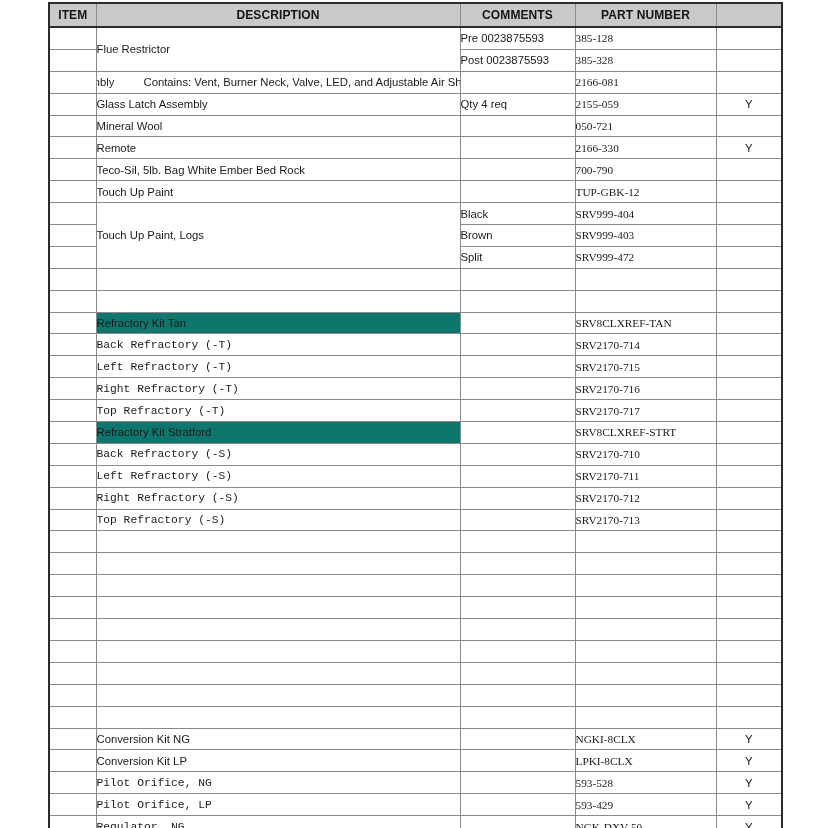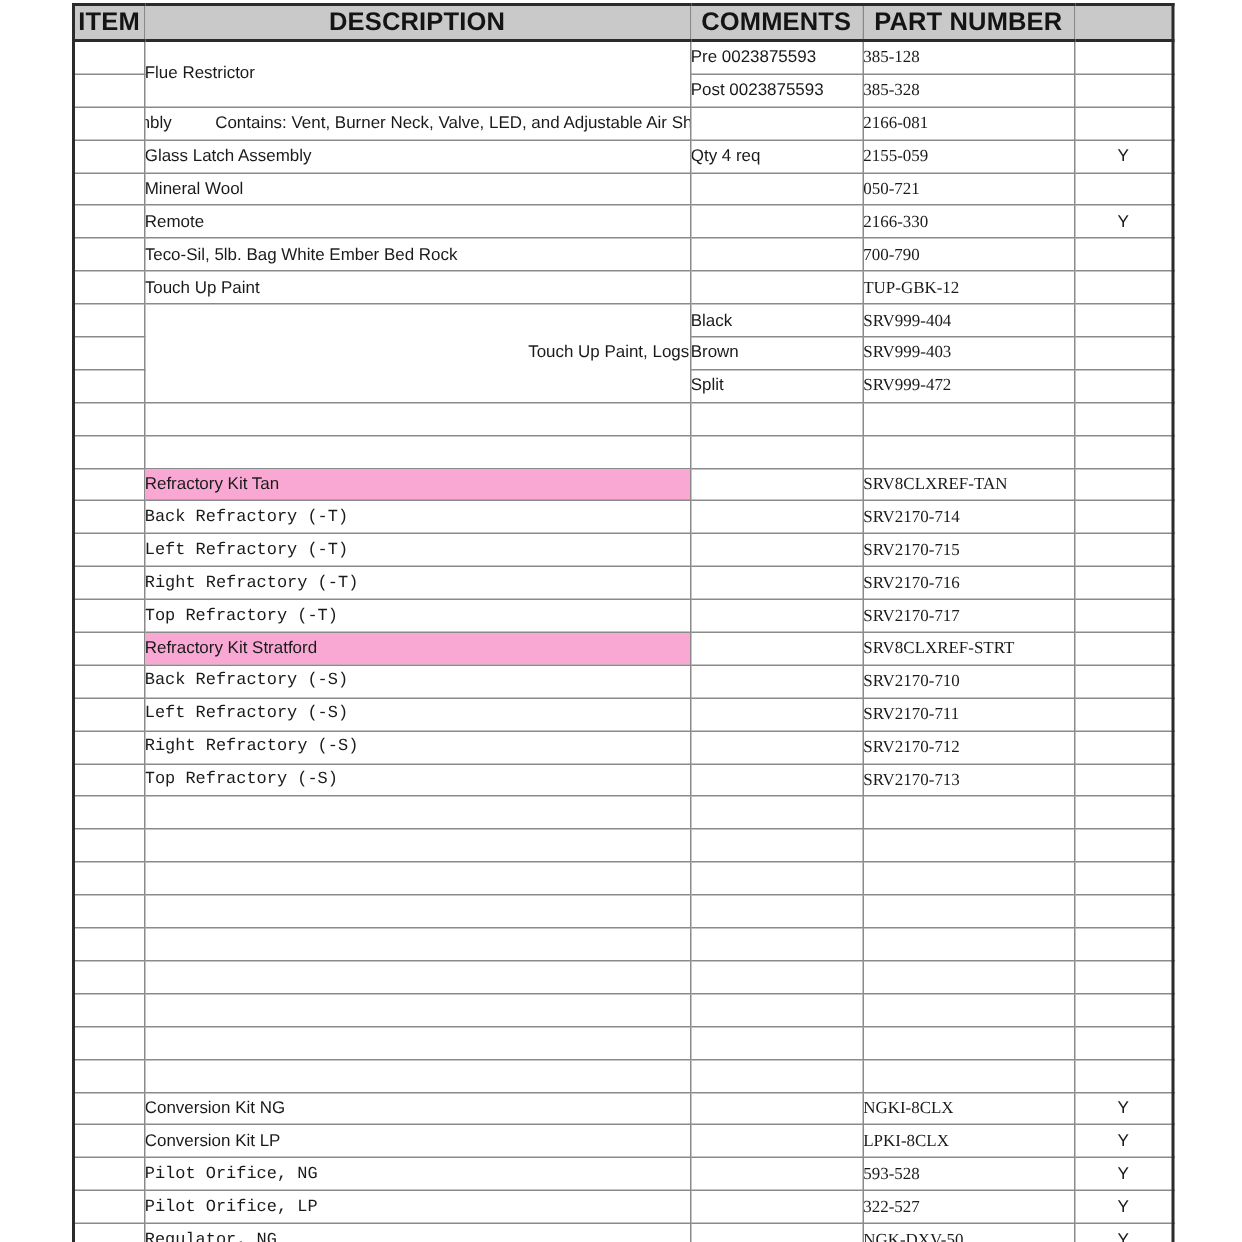--- a/index.html
+++ b/index.html
@@ -53,21 +53,21 @@
   
   table.parts-table {
     border: 2px solid #2b2b2b;
   }
   table.parts-table tr.header-row th {
     border-top: 2px solid #2b2b2b;
     border-bottom: 2px solid #2b2b2b;
     background: #c9c9c9;
     text-align: center;
     font-weight: bold;
-    font-size: 17px;
+    font-size: 12px;
     letter-spacing: 0.1px;
     color: #141414;
     height: 22px;
   }
   table.parts-table tr.header-row th.th-item { border-left: 2px solid #2b2b2b; }
   table.parts-table tr.header-row th.th-flag { border-right: 2px solid #2b2b2b; }
 
   
   td.col-item, th.th-item { border-left: 2px solid #2b2b2b; }
   td.col-desc, th.th-desc { border-left: 1.6px solid #4a4a4a; }
@@ -75,32 +75,32 @@
   td.col-part, th.th-part { border-left: 1.6px solid #4a4a4a; }
   td.col-flag, th.th-flag { border-left: 1.6px solid #4a4a4a; border-right: 2px solid #2b2b2b; }
 
   td.col-desc   { padding-left: 11px; }
   td.col-comm   { padding-left: 8px; }
   td.col-part   { padding-left: 9px; font-family: Liberation Serif, serif; }
   td.col-flag   { text-align: center; font-weight: bold; font-size: 11.4px; }
 
   td.indent-1 { padding-left: 35px; font-family: Liberation Mono, monospace; }
 
-  td.shaded { background: #f9a8d4; }
+  td.shaded { background: #0f766e; }
 
   .desc-block {
     display: flex;
     flex-direction: row;
     justify-content: center;
     line-height: 1.42;
   }
   .desc-sub { padding-left: 29px; }
 
   td.tall-2 { height: 41.8px; }
-  td.tall-3 { height: 62.7px; text-align: right; }
+  td.tall-3 { height: 62.7px; }
 
   
   th.th-flag .flag-label {
     display: block;
     position: relative;
     top: -13px;
     font-size: 11.6px;
   }
 </style>
 </head>
@@ -371,21 +371,21 @@
           <td class="col-item"></td>
           <td class="col-desc indent-1">Pilot Orifice, NG</td>
           <td class="col-comm"></td>
           <td class="col-part">593-528</td>
           <td class="col-flag">Y</td>
         </tr>
         <tr>
           <td class="col-item"></td>
           <td class="col-desc indent-1">Pilot Orifice, LP</td>
           <td class="col-comm"></td>
-          <td class="col-part">322-527</td>
+          <td class="col-part">593-429</td>
           <td class="col-flag">Y</td>
         </tr>
         <tr>
           <td class="col-item"></td>
           <td class="col-desc indent-1">Regulator, NG</td>
           <td class="col-comm"></td>
           <td class="col-part">NGK-DXV-50</td>
           <td class="col-flag">Y</td>
         </tr>
       </tbody>

